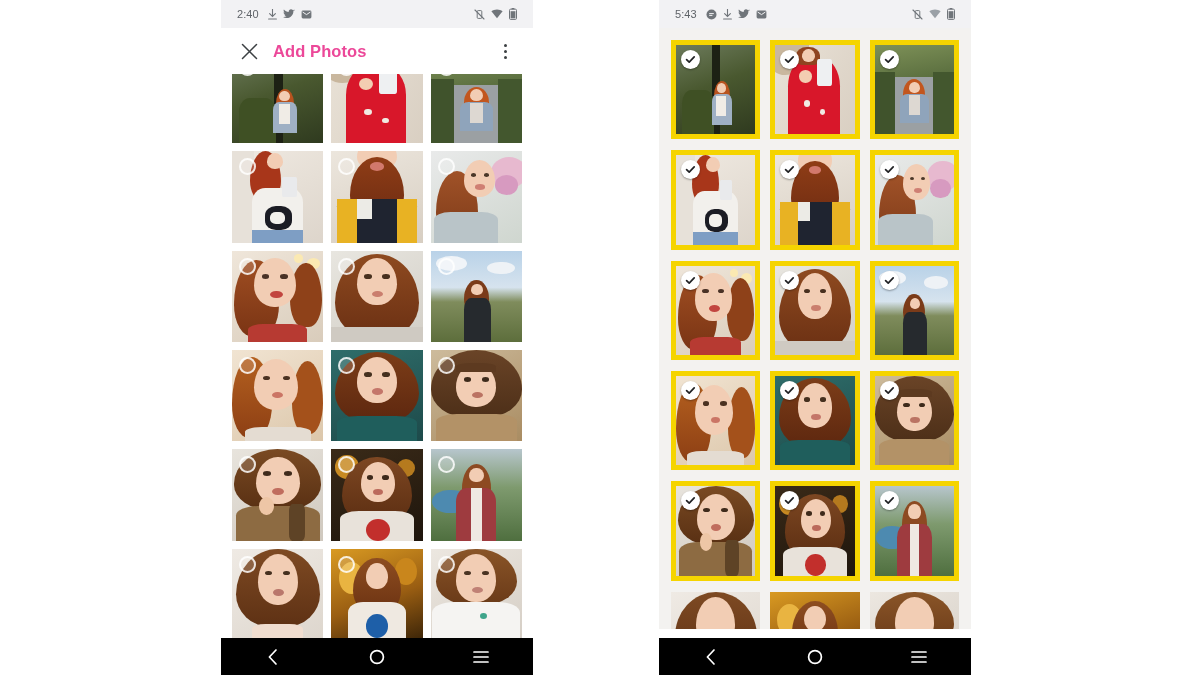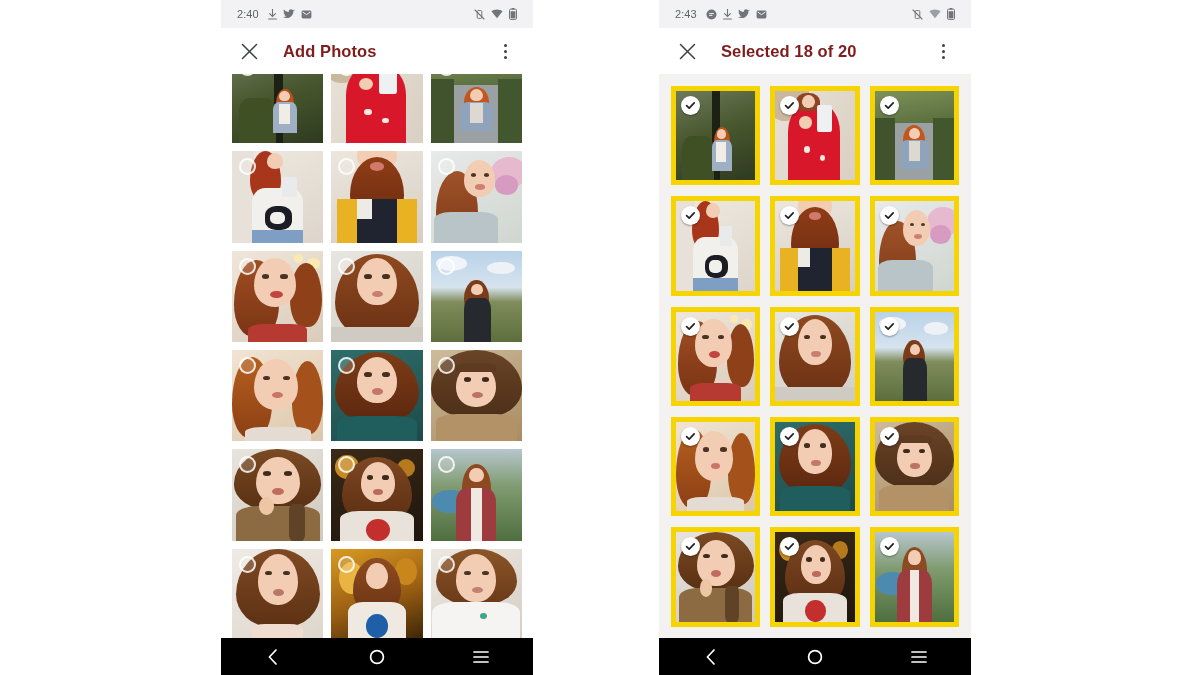--- a/index.html
+++ b/index.html
@@ -67,24 +67,24 @@
     width: 24px;
     height: 24px;
     flex: 0 0 auto;
     display: flex;
     align-items: center;
     justify-content: center;
     cursor: pointer;
   }
   .appbar-title {
     flex: 1 1 auto;
-    margin-left: 22px;
+    margin-left: 12px;
     font-size: 16.5px;
     font-weight: bold;
-    color: #7f1d1d;
+    color: #ec4899;
     letter-spacing: .1px;
     white-space: nowrap;
   }
   .appbar-menu {
     width: 24px;
     height: 24px;
     flex: 0 0 auto;
     display: flex;
     flex-direction: column;
     align-items: center;
@@ -593,21 +593,21 @@
             <path d="M2 2h14M2 7h14M2 12h14" stroke="#ffffff" stroke-width="1.7" stroke-linecap="round"></path>
           </svg>
       </div>
     </div>
   </div>
 
   <div class="phone" id="phone-right">
 
     <div class="statusbar">
       <div class="status-left">
-        <span class="status-time">2:43</span>
+        <span class="status-time">5:43</span>
         <span class="sicon">
           <svg width="11" height="11" viewBox="0 0 11 11">
               <circle cx="5.5" cy="5.5" r="5" fill="#70757a"></circle>
               <path d="M3.2 4.6h4.6M3.2 6.4h3.2" stroke="#f2f2f4" stroke-width="1"></path>
             </svg>
         </span>
         <span class="sicon">
           <svg width="9" height="11" viewBox="0 0 9 11">
               <path d="M4.5 0v7M1.6 4.6l2.9 2.9 2.9-2.9M0.6 10h7.8" stroke="#70757a" stroke-width="1.1" fill="none" stroke-linecap="round"></path>
             </svg>
@@ -639,33 +639,20 @@
         <span class="sicon">
           <svg width="8" height="12" viewBox="0 0 8 12">
               <rect x="2.6" y="0" width="2.8" height="1.3" fill="#70757a"></rect>
               <rect x="0.5" y="1.2" width="7" height="10.2" rx="1.1" stroke="#70757a" stroke-width="1" fill="none"></rect>
               <rect x="1.6" y="3.2" width="4.8" height="7.1" fill="#70757a"></rect>
             </svg>
         </span>
       </div>
     </div>
 
-    <div class="appbar">
-      <div class="appbar-close">
-        <svg width="17" height="17" viewBox="0 0 17 17">
-            <path d="M1.5 1.5l14 14M15.5 1.5l-14 14" stroke="#3c4043" stroke-width="1.5" stroke-linecap="round"></path>
-          </svg>
-      </div>
-      <div class="appbar-title">Selected 18 of 20</div>
-      <div class="appbar-menu">
-          <i></i>
-          <i></i>
-          <i></i>
-        </div>
-    </div>
 
     <div class="grid-wrap" id="grid-right">
       <div class="grid">
 
         <div class="cell sel">
             <div class="inner">
               <div class="ph">
           <div class="bg" style="background:linear-gradient(160deg,#6d7b5c,#49582f 45%,#2f3a1f)"></div>
           <div class="band" style="left:46%;top:0;width:10%;height:100%;background:#1d2114"></div>
           <div class="blob" style="left:8%;top:50%;width:40%;height:50%;border-radius:30% 30% 0 0;background:#3f5024"></div>

